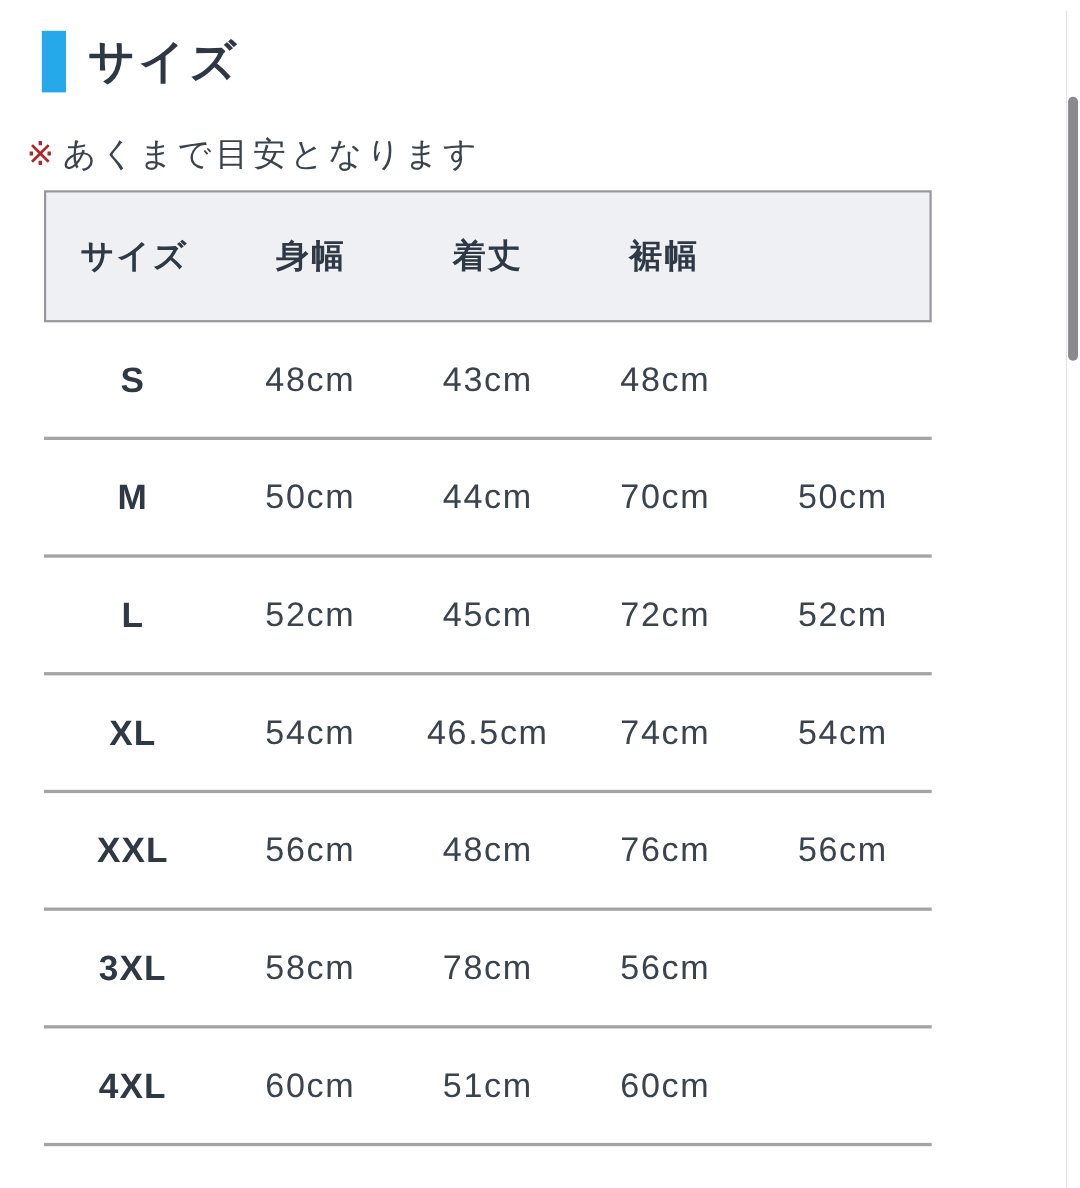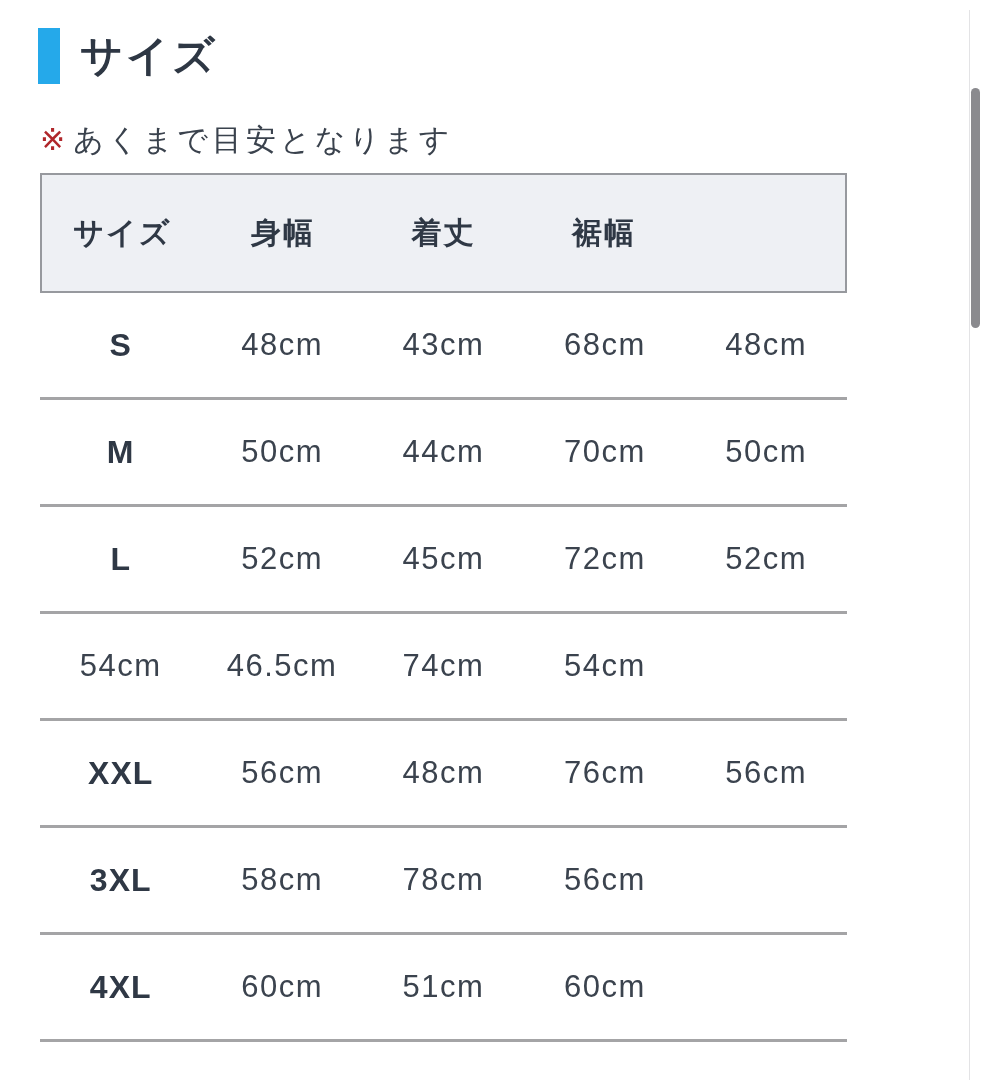--- a/index.html
+++ b/index.html
@@ -35,21 +35,21 @@
     margin: 0;
     font-size: 42px;
     font-weight: bold;
     color: #2e3744;
     letter-spacing: 3px;
   }
 
   
   .note {
     position: absolute;
-    left: 40px;
+    left: 24px;
     top: 120px;
     margin: 0;
     font-size: 30px;
     letter-spacing: 4px;
     color: #3a424d;
     white-space: nowrap;
   }
   .note-marker {
     color: #b0272b;
     margin-right: 4px;
@@ -131,41 +131,41 @@
     <div class="cell">サイズ</div>
     <div class="cell">身幅</div>
     <div class="cell">着丈</div>
     <div class="cell">裾幅</div>
   </div>
 
   <div class="trow">
     <div class="cell size-cell">S</div>
     <div class="cell">48cm</div>
     <div class="cell">43cm</div>
-    <div class="cell">68cm</div>
     <div class="cell">48cm</div>
   </div>
 
   <div class="trow">
     <div class="cell size-cell">M</div>
     <div class="cell">50cm</div>
     <div class="cell">44cm</div>
     <div class="cell">70cm</div>
     <div class="cell">50cm</div>
   </div>
 
   <div class="trow">
     <div class="cell size-cell">L</div>
     <div class="cell">52cm</div>
     <div class="cell">45cm</div>
     <div class="cell">72cm</div>
     <div class="cell">52cm</div>
   </div>
 
   <div class="trow">
+    <div class="cell size-cell">XL</div>
     <div class="cell">54cm</div>
     <div class="cell">46.5cm</div>
     <div class="cell">74cm</div>
     <div class="cell">54cm</div>
   </div>
 
   <div class="trow">
     <div class="cell size-cell">XXL</div>
     <div class="cell">56cm</div>
     <div class="cell">48cm</div>

